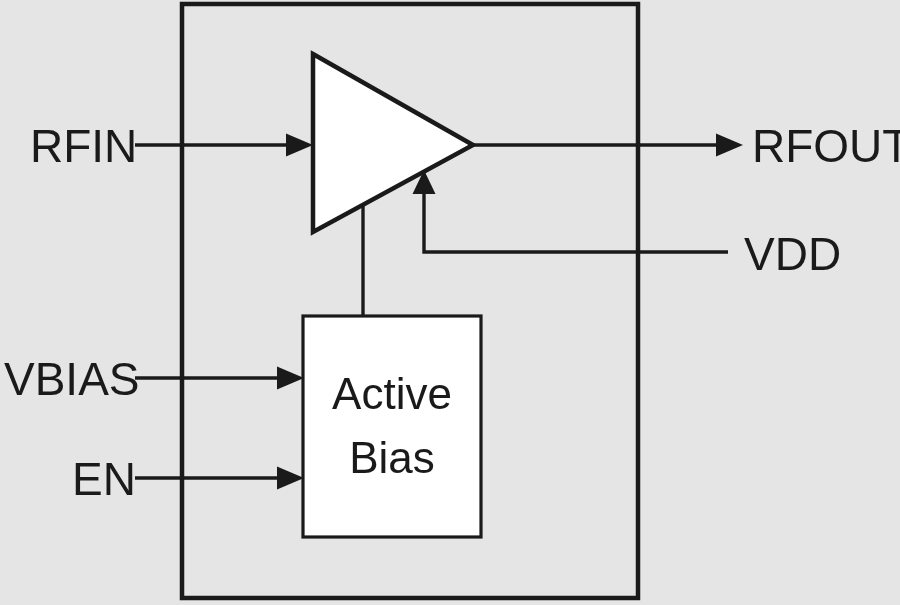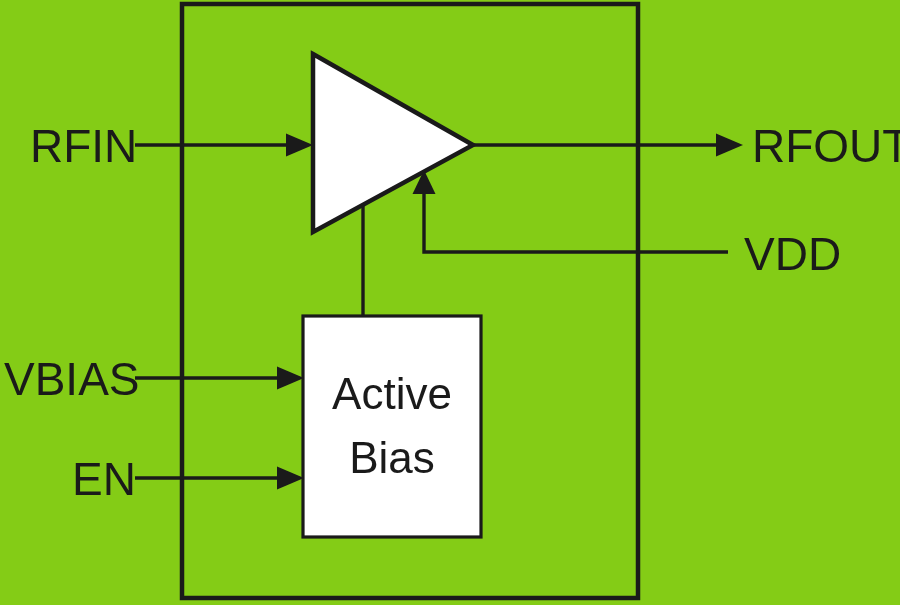--- a/index.html
+++ b/index.html
@@ -8,21 +8,21 @@
     padding: 0;
     background: #ffffff;
   }
   body {
     font-family: "Liberation Sans", sans-serif;
   }
   #stage {
     position: relative;
     width: 900px;
     height: 605px;
-    background: #84cc16;
+    background: #e5e5e5;
     overflow: hidden;
     text-decoration: underline;
   }
   #diagram-svg {
     position: absolute;
     left: 0;
     top: 0;
     width: 900px;
     height: 605px;
     display: block;

